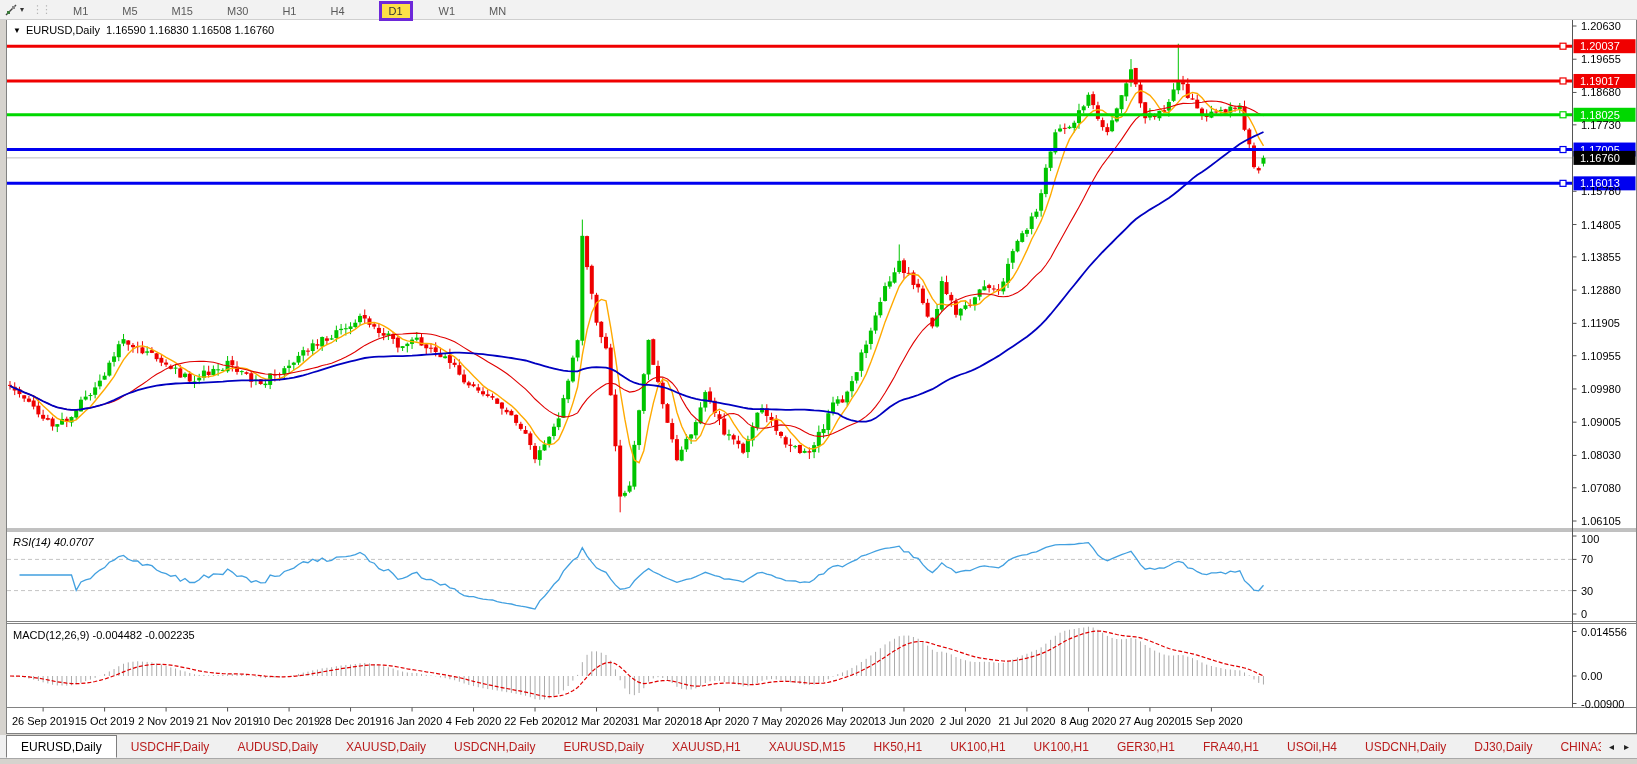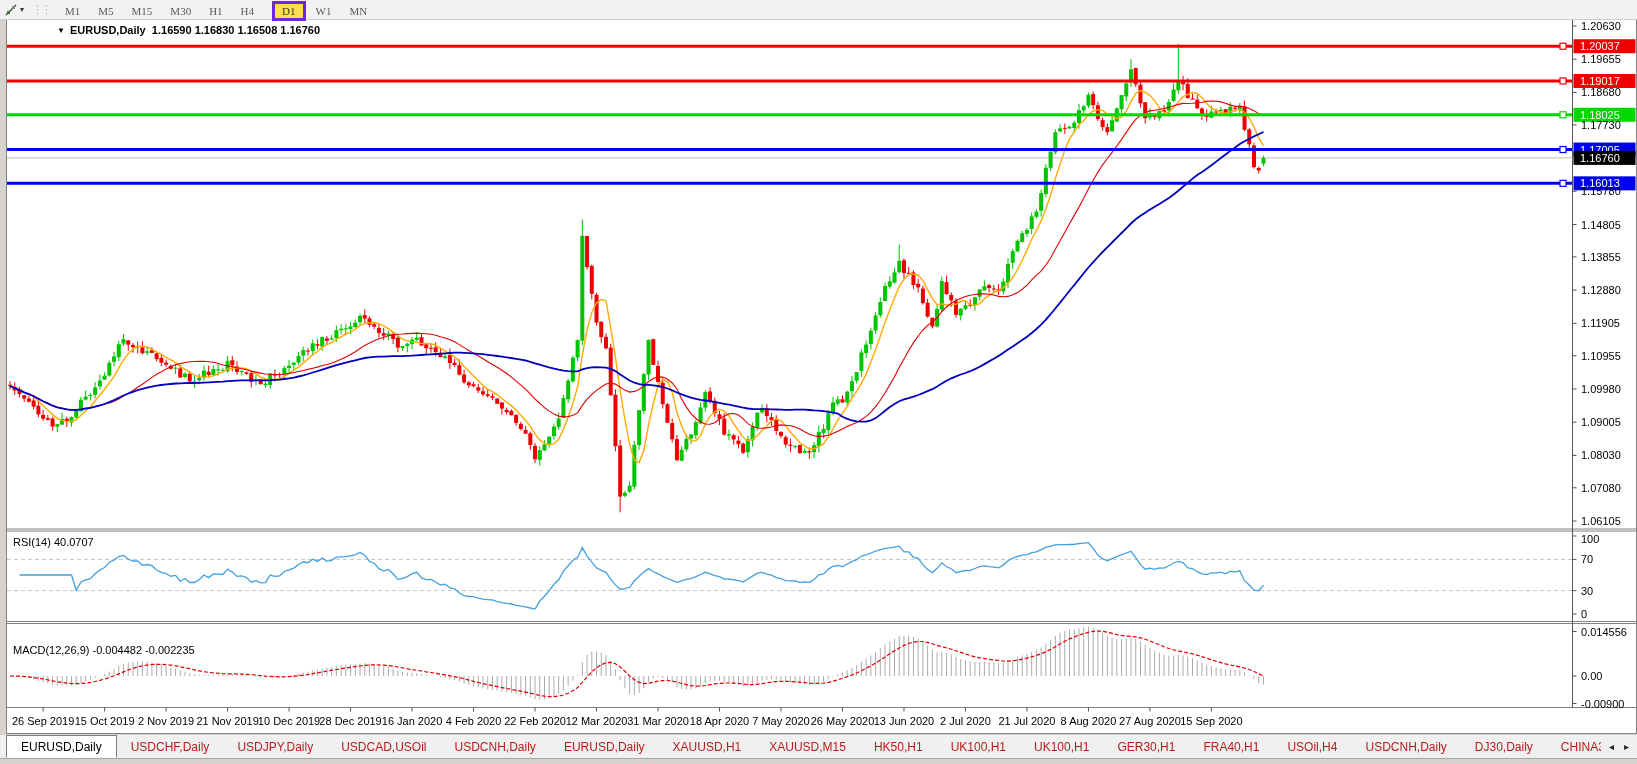--- a/index.html
+++ b/index.html
@@ -4,29 +4,29 @@
 <style>
   html,body{margin:0;padding:0;}
   body{width:1637px;height:764px;position:relative;overflow:hidden;background:#d6d3ce;
        font-family:"Liberation Sans",sans-serif;-webkit-font-smoothing:none;}
   
   #toolbar{position:absolute;left:0;top:0;width:1637px;height:19px;background:#f2f2f2;
            border-bottom:1px solid #cfcfcf;display:flex;align-items:center;z-index:5;}
   .tool-icon{width:18px;height:16px;display:flex;align-items:center;justify-content:center;cursor:pointer;margin-left:2px;}
   .dd-arrow{font-size:8px;color:#333;padding:0 4px 0 0;cursor:pointer;}
   .grip{color:#b5b5b5;font-size:11px;margin:0 6px 0 4px;cursor:pointer;letter-spacing:-2px;}
-  .tf-btn{font-size:11px;color:#5a5a5a;padding:1px 7px;margin:0 1px;border:1px solid transparent;cursor:pointer;line-height:13px;font-family:Liberation Serif, serif;}
+  .tf-btn{font-size:11px;color:#5a5a5a;padding:1px 7px;margin:0 9px;border:1px solid transparent;cursor:pointer;line-height:13px;}
   .tf-btn.active{background:#fde047;border:3px solid #6d28d9;color:#333;}
   .tf-sep{width:1px;height:14px;background:#c9c9c9;margin:0 4px;}
   
   .panel-title{position:absolute;z-index:3;font-size:11px;color:#000;white-space:pre;}
-  #main-title{left:13px;top:24px;font-weight:700;margin-left:44px;}
+  #main-title{left:13px;top:24px;font-weight:400;}
   #main-title .tri{font-size:8px;vertical-align:1px;margin-right:5px;}
-  #rsi-title{left:13px;top:536px;}
-  #macd-title{left:13px;top:644px;text-align:right;}
+  #rsi-title{left:13px;top:536px;font-style:italic;}
+  #macd-title{left:13px;top:629px;text-align:right;}
   
   #chart-svg{position:absolute;left:0;top:0;z-index:1;}
   
   #tabbar{position:absolute;left:0;top:735px;width:1637px;height:23px;background:#f0f0f0;
           border-bottom:1px solid #a8a8a8;display:flex;align-items:stretch;z-index:5;overflow:hidden;}
   #tabs{display:flex;align-items:stretch;flex:1;overflow:hidden;}
   .tab{display:flex;align-items:center;padding:0 14px;font-size:12px;color:#b91c1c;cursor:pointer;white-space:nowrap;}
   .tab.active{background:#fff;border:1px solid #7e7e7e;border-bottom:1px solid #fff;color:#000;margin-left:6px;}
   .tab-div{width:1px;background:#adadad;margin:4px 0;}
   .tab-arrows{display:flex;align-items:center;padding:0 8px;gap:10px;}
@@ -976,23 +976,23 @@
     <text x="1149.93" y="724.5" font-size="11" fill="#000" text-anchor="middle">27 Aug 2020</text>
     <line x1="1211.42" y1="707.5" x2="1211.42" y2="711.5" stroke="#555" stroke-width="1"></line>
     <text x="1211.42" y="724.5" font-size="11" fill="#000" text-anchor="middle">15 Sep 2020</text>
   </svg>
 
 <div id="tabbar">
   <div id="tabs">
       <div class="tab active">EURUSD,Daily</div>
       <div class="tab">USDCHF,Daily</div>
       <span class="tab-div"></span>
-      <div class="tab">USDJPY,Daily</div>
-      <span class="tab-div"></span>
-      <div class="tab">USDCAD,USOil</div>
+      <div class="tab">AUDUSD,Daily</div>
+      <span class="tab-div"></span>
+      <div class="tab">XAUUSD,Daily</div>
       <span class="tab-div"></span>
       <div class="tab">USDCNH,Daily</div>
       <span class="tab-div"></span>
       <div class="tab">EURUSD,Daily</div>
       <span class="tab-div"></span>
       <div class="tab">XAUUSD,H1</div>
       <span class="tab-div"></span>
       <div class="tab">XAUUSD,M15</div>
       <span class="tab-div"></span>
       <div class="tab">HK50,H1</div>

